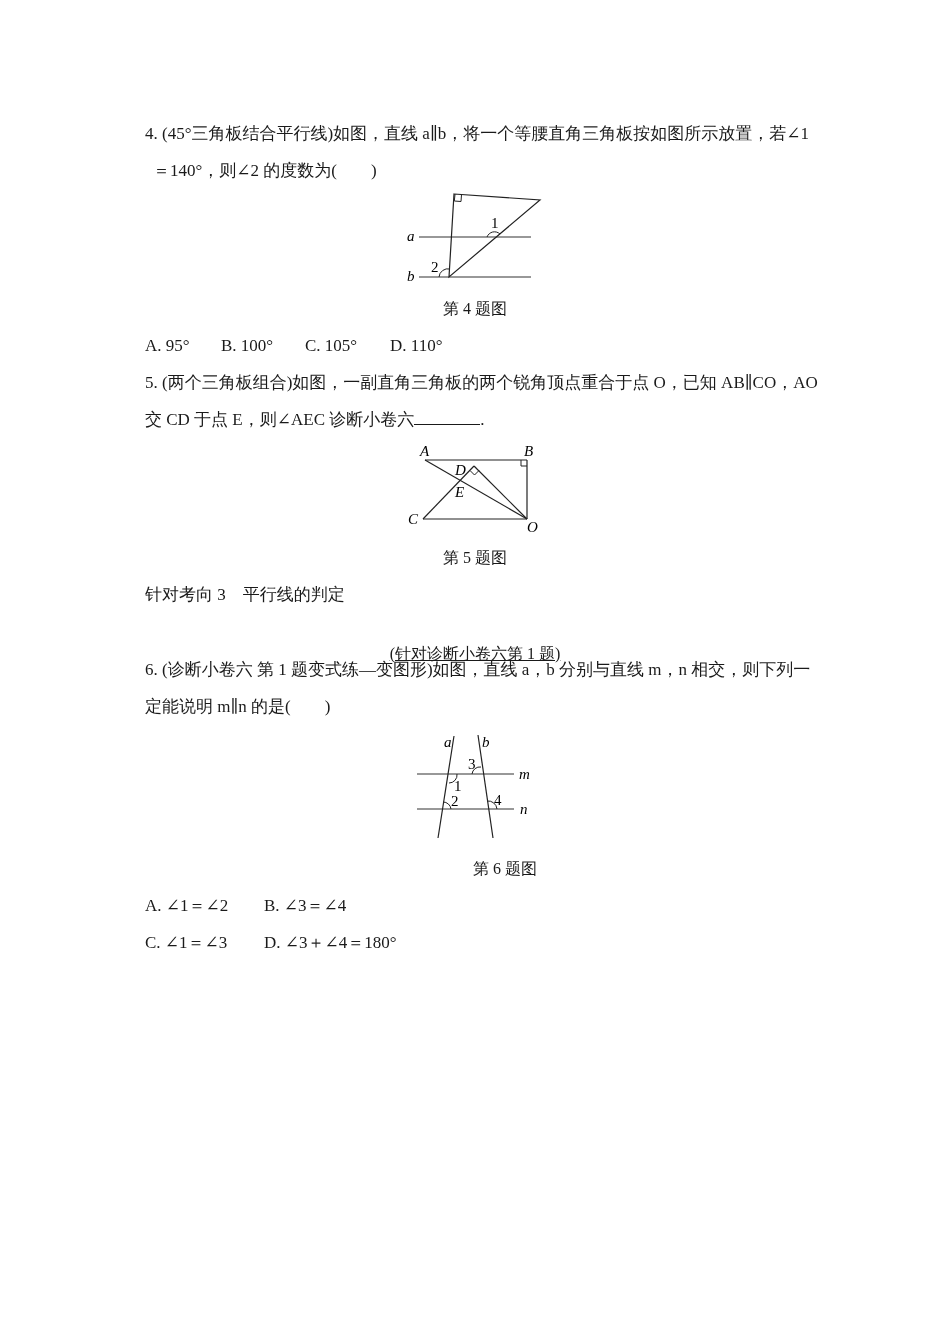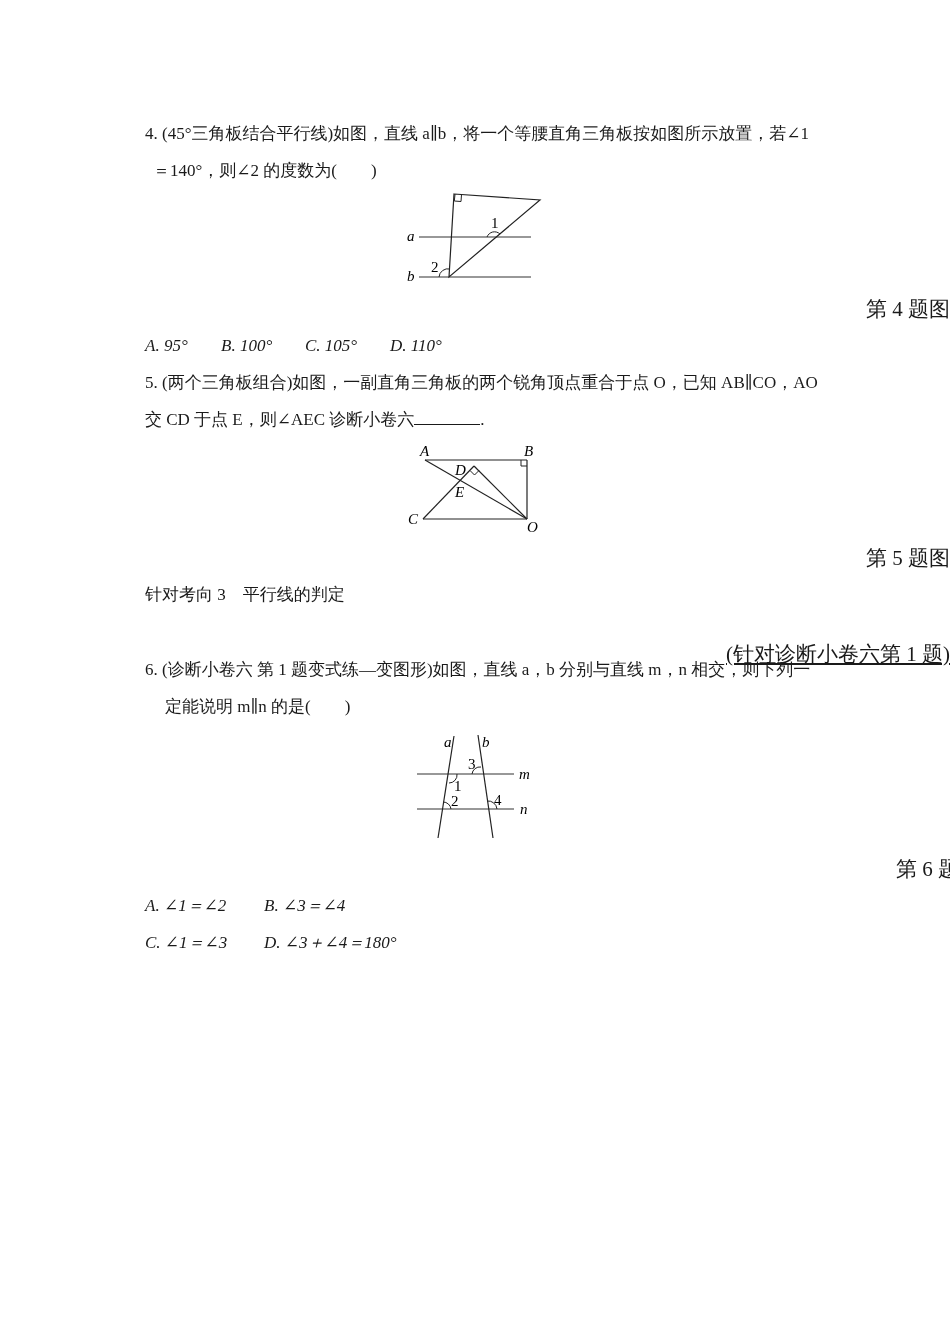--- a/index.html
+++ b/index.html
@@ -1,20 +1,20 @@
 <!DOCTYPE html>
 <html><head>
   <meta charset="utf-8">
   <style>
     html, body { margin: 0; padding: 0; background: #ffffff; }
     body { width: 950px; height: 1344px; position: relative; overflow: hidden;
            font-family: "Liberation Serif", "DejaVu Serif", serif; color: #1a1a1a; }
     .line { position: absolute; left: 145px; font-size: 17px; line-height: 20px; white-space: nowrap; }
-    .center { position: absolute; left: 0; width: 950px; text-align: right; font-size: 21px; line-height: 20px; }
-    .opt { display: inline-block; font-style: italic; }
+    .center { position: absolute; left: 0; width: 950px; text-align: center; font-size: 16px; line-height: 20px; }
+    .opt { display: inline-block; }
     .fig { position: absolute; }
     svg text { font-family: "Liberation Serif", "DejaVu Serif", serif; }
     .blank { display: inline-block; width: 66px; border-bottom: 1px solid #1a1a1a; height: 14px; vertical-align: baseline; }
   </style>
 </head>
 <body>
 
 <div class="line" style="top:124px;">4. (45°三角板结合平行线)如图，直线 a∥b，将一个等腰直角三角板按如图所示放置，若∠1</div>
 <div class="line" style="top:161px;margin-left:8px;">＝140°，则∠2 的度数为(　　)</div>
 
@@ -68,21 +68,21 @@
   <text x="55" y="35" font-size="15" font-style="italic">D</text>
   <text x="55" y="57" font-size="15" font-style="italic">E</text>
   <text x="127" y="92" font-size="15" font-style="italic">O</text>
 </svg>
 <div class="center" style="top:548px;">第 5 题图</div>
 
 <div class="line" style="top:585px;">针对考向 3　平行线的判定</div>
 <div class="center" style="top:644px;text-decoration:underline;">(针对诊断小卷六第 1 题)</div>
 
 <div class="line" style="top:660px;">6. (诊断小卷六  第 1 题变式练—变图形)如图，直线 a，b 分别与直线 m，n 相交，则下列一</div>
-<div class="line" style="top:697px;margin-left:20px;">定能说明 m∥n 的是(　　)</div>
+<div class="line" style="top:697px;">定能说明 m∥n 的是(　　)</div>
 
 <svg class="fig" style="left:405px; top:725px;" width="140" height="120">
 
   <line x1="12" y1="49" x2="109" y2="49" stroke="#333" stroke-width="1.2"></line>
 
   <line x1="12" y1="84" x2="109" y2="84" stroke="#333" stroke-width="1.2"></line>
 
   <line x1="49" y1="11" x2="33" y2="113" stroke="#222" stroke-width="1.2"></line>
 
   <line x1="73" y1="10" x2="88" y2="113" stroke="#222" stroke-width="1.2"></line>

